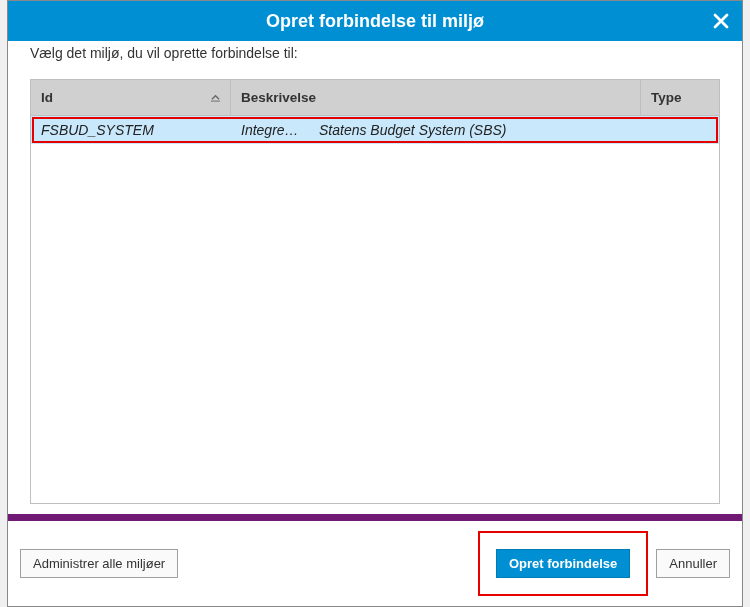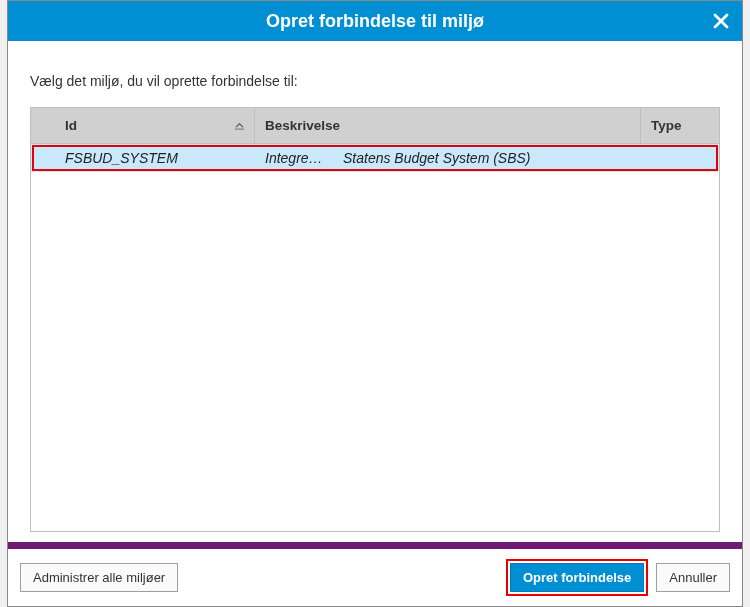--- a/index.html
+++ b/index.html
@@ -41,21 +41,21 @@
       cursor: pointer;
       width: 22px;
       height: 22px;
       display: flex;
       align-items: center;
       justify-content: center;
     }
     .close-btn svg { fill: #fff; }
     .content {
       flex: 1;
-      padding: 32px 22px 10px 22px;
+      padding: 4px 22px 10px 22px;
       display: flex;
       flex-direction: column;
     }
     .instruction {
       font-size: 14px;
       color: #333;
       margin-bottom: 18px;
     }
     .table-wrap {
       border: 1px solid #bfbfbf;
@@ -77,21 +77,21 @@
     .th, .td {
       padding: 0 10px;
       display: flex;
       align-items: center;
     }
     .th {
       border-right: 1px solid #bfbfbf;
       position: relative;
     }
     .th:last-child { border-right: none; text-align: center; }
-    .col-id { width: 200px; margin-left: 24px; }
+    .col-id { width: 200px; }
     .col-desc { flex: 1; }
     .col-type { width: 78px; }
     .sort-icon {
       position: absolute;
       right: 10px;
       top: 50%;
       transform: translateY(-50%);
       width: 10px;
       height: 10px;
       display: flex;
@@ -148,21 +148,21 @@
       font-family: inherit;
     }
     .btn-primary {
       background: #008fd3;
       border: 1px solid #007bb8;
       color: #fff;
       font-weight: bold;
     }
     .primary-wrap {
       position: relative;
-      padding: 2px;
+      padding: 16px;
       border: 2px solid #e60000;
       display: inline-flex;
     }
   </style>
 </head>
 <body>
 
 <div class="dialog">
 
   <div class="titlebar">

